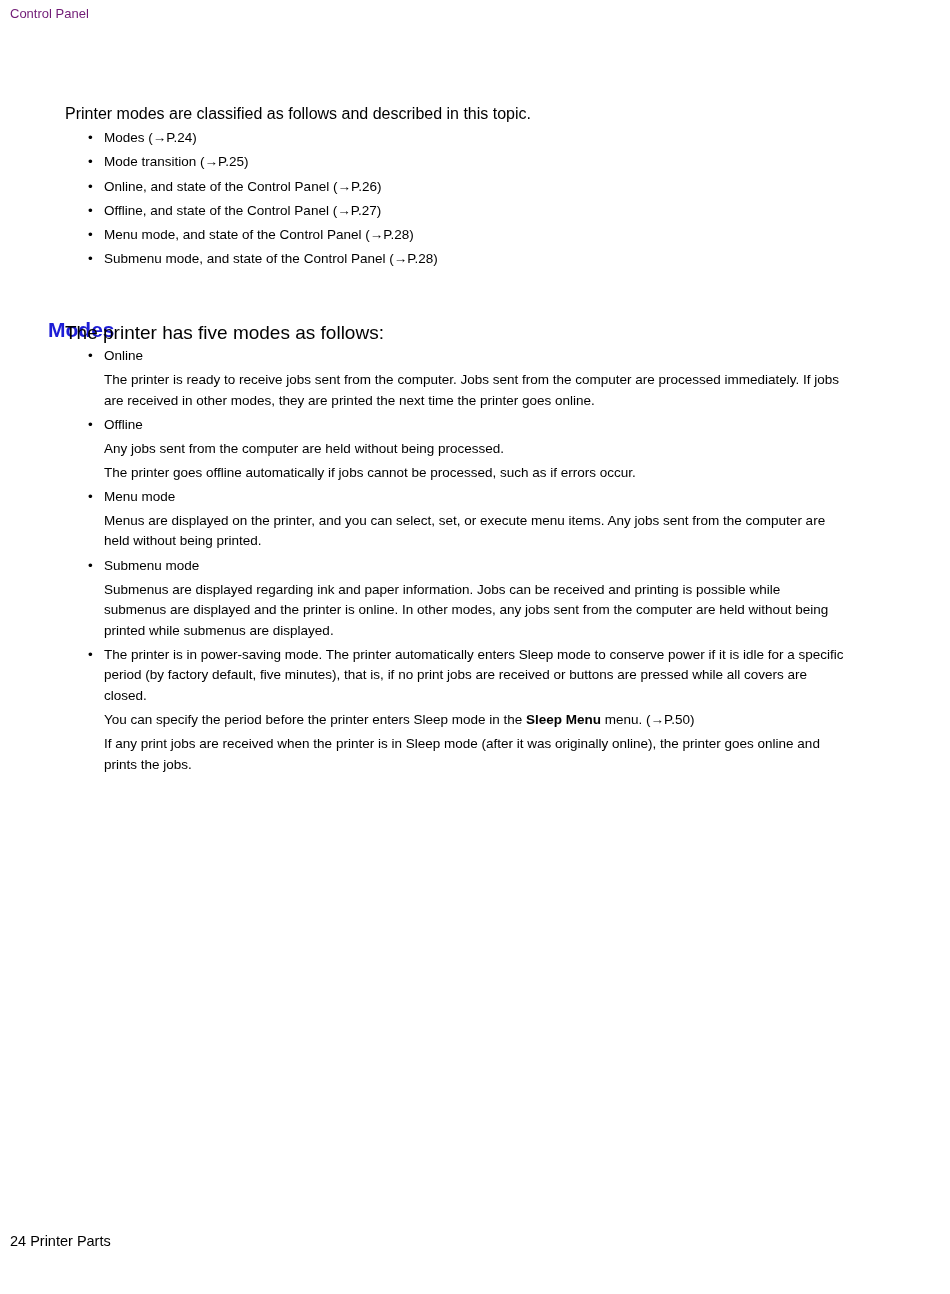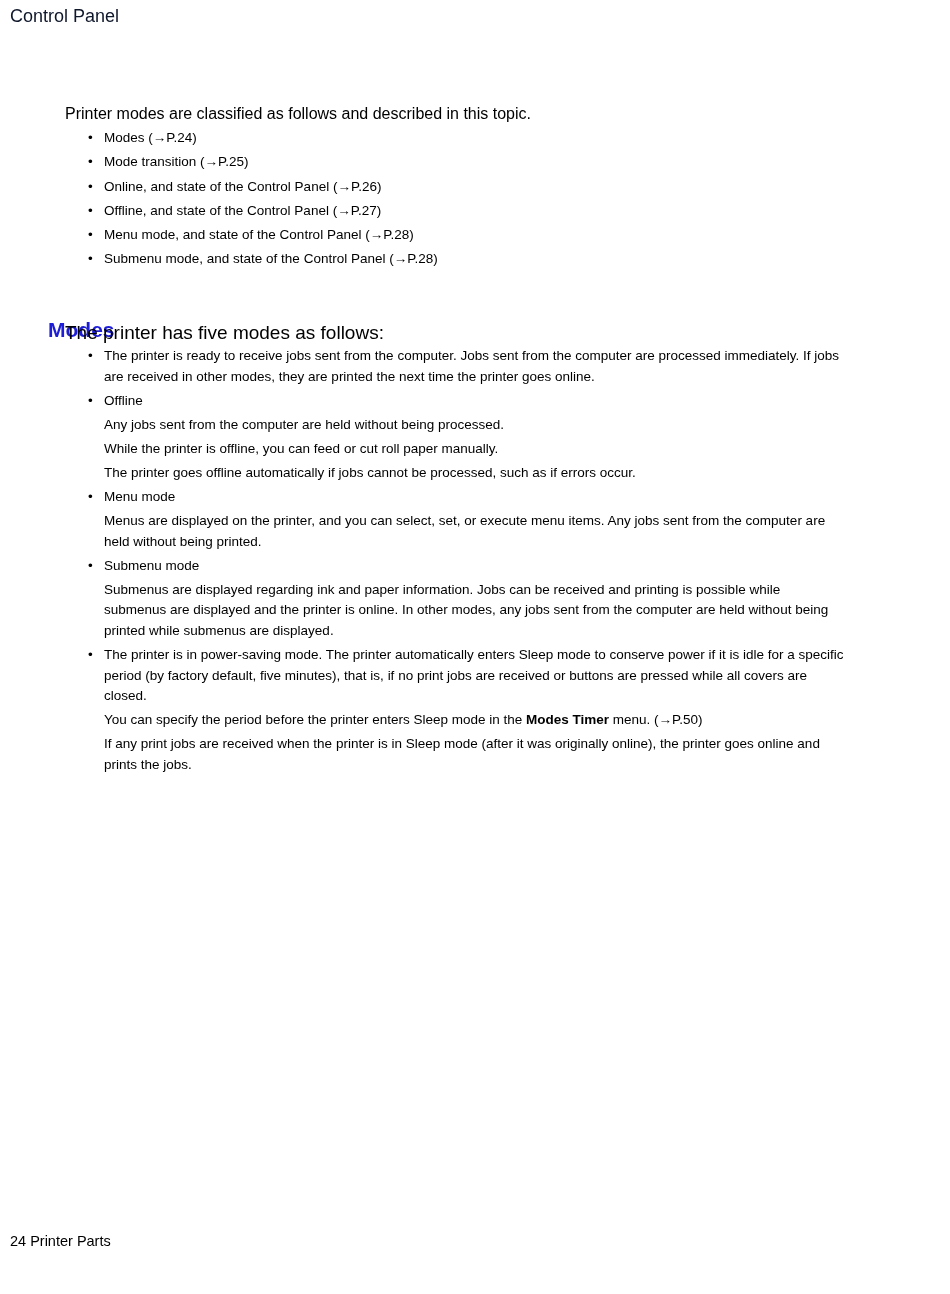--- a/index.html
+++ b/index.html
@@ -15,22 +15,22 @@
     height: 1294px;
     background: #ffffff;
     overflow: hidden;
   }
 
   
   .running-header {
     position: absolute;
     left: 10px;
     top: 6px;
-    font-size: 18px;
-    color: #0f172a;
+    font-size: 13px;
+    color: #701a75;
   }
 
   
   .topic-title-row {
     position: absolute;
     left: 33px;
     top: 55px;
     display: flex;
     align-items: center;
   }
@@ -160,43 +160,43 @@
     <li><span>Submenu mode, and state of the Control Panel (→P.28)</span></li>
   </ul>
 
   <h2 class="section-title">Modes</h2>
 
   <p class="section-intro">The printer has five modes as follows:</p>
 
   <ul class="mode-list">
 
     <li>
+      <div class="mode-name">Online</div>
       <p class="mode-para">The printer is ready to receive jobs sent from the computer. Jobs sent from the computer are processed immediately. If jobs are received in other modes, they are printed the next time the printer goes online.</p>
     </li>
 
     <li>
       <div class="mode-name">Offline</div>
       <p class="mode-para">Any jobs sent from the computer are held without being processed.</p>
-      <p class="mode-para">While the printer is offline, you can feed or cut roll paper manually.</p>
       <p class="mode-para">The printer goes offline automatically if jobs cannot be processed, such as if errors occur.</p>
     </li>
 
     <li>
       <div class="mode-name">Menu mode</div>
       <p class="mode-para">Menus are displayed on the printer, and you can select, set, or execute menu items. Any jobs sent from the computer are held without being printed.</p>
     </li>
 
     <li>
       <div class="mode-name">Submenu mode</div>
       <p class="mode-para">Submenus are displayed regarding ink and paper information. Jobs can be received and printing is possible while submenus are displayed and the printer is online. In other modes, any jobs sent from the computer are held without being printed while submenus are displayed.</p>
     </li>
 
     <li>
       <p class="mode-para">The printer is in power-saving mode. The printer automatically enters Sleep mode to conserve power if it is idle for a specific period (by factory default, five minutes), that is, if no print jobs are received or buttons are pressed while all covers are closed.</p>
-      <p class="mode-para"><span>You can specify the period before the printer enters Sleep mode in the </span><span class="bold-inline">Modes Timer</span><span> menu. (→P.50)</span></p>
+      <p class="mode-para"><span>You can specify the period before the printer enters Sleep mode in the </span><span class="bold-inline">Sleep Menu</span><span> menu. (→P.50)</span></p>
       <p class="mode-para">If any print jobs are received when the printer is in Sleep mode (after it was originally online), the printer goes online and prints the jobs.</p>
     </li>
 
   </ul>
 
   <div class="page-footer">
     <span class="footer-page-number">24</span><span>Printer Parts</span>
   </div>
 
 </div>

